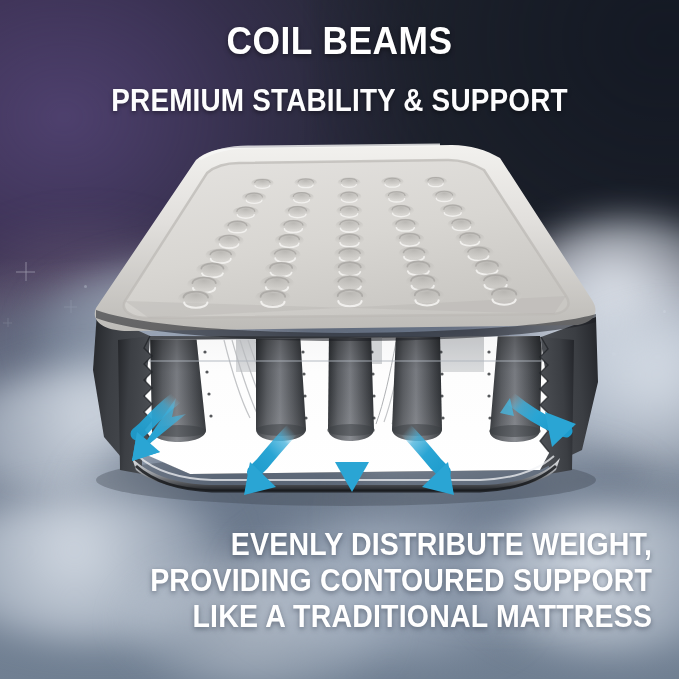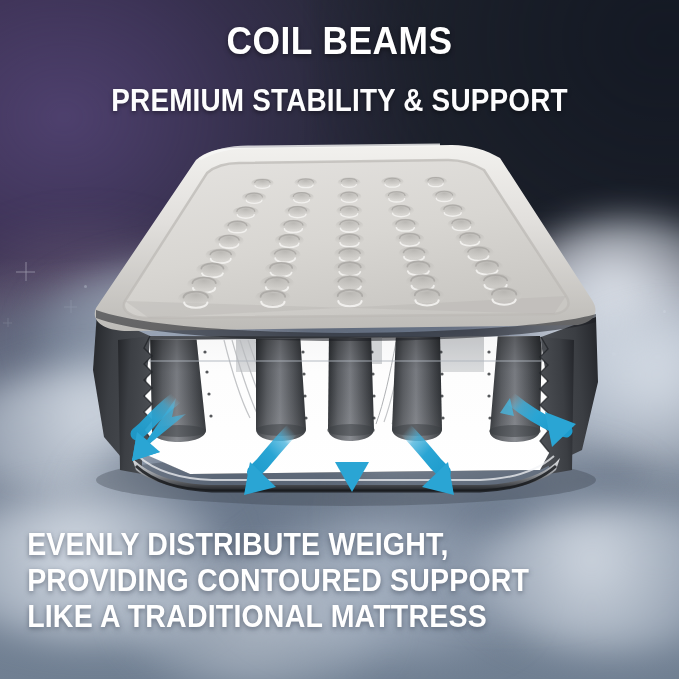--- a/index.html
+++ b/index.html
@@ -100,21 +100,21 @@
   }
   .subtitle{
     position:absolute;left:0;right:0;top:85px;text-align:center;z-index:40;
     font-size:31px;line-height:1;font-weight:700;color:#fdfdfe;
     letter-spacing:.2px;
     transform:scaleX(.9);
     text-shadow:0 2px 5px rgba(0,0,0,.4);
     margin:0;
   }
   .bottom-copy{
-    position:absolute;left:0;right:0;top:527px;text-align:left;z-index:40;
+    position:absolute;left:8px;right:0;top:527px;text-align:right;z-index:40;
   }
   .bottom-copy .bline{
     display:block;
     font-size:31px;line-height:36px;font-weight:700;color:#ffffff;
     letter-spacing:.2px;
     transform:scaleX(.92);
     text-shadow:0 2px 6px rgba(52,62,78,.55);
   }
 
   

